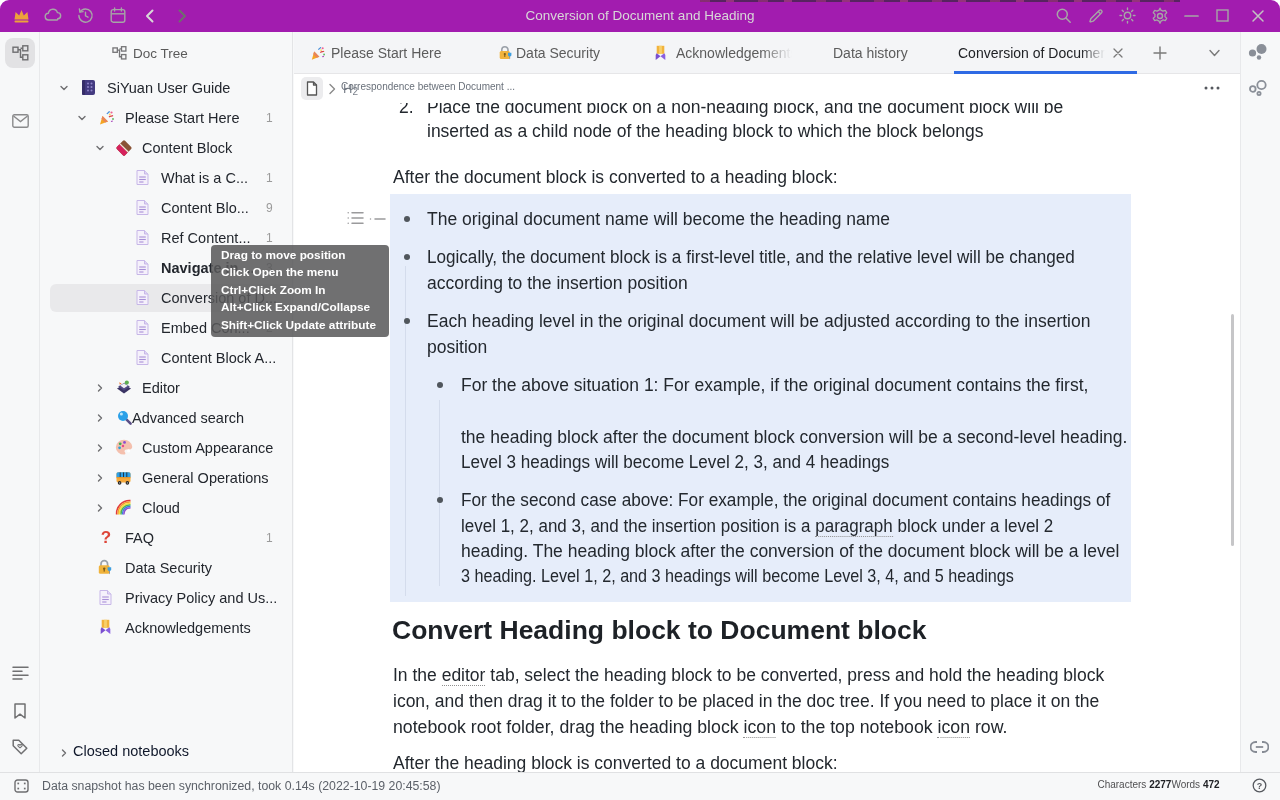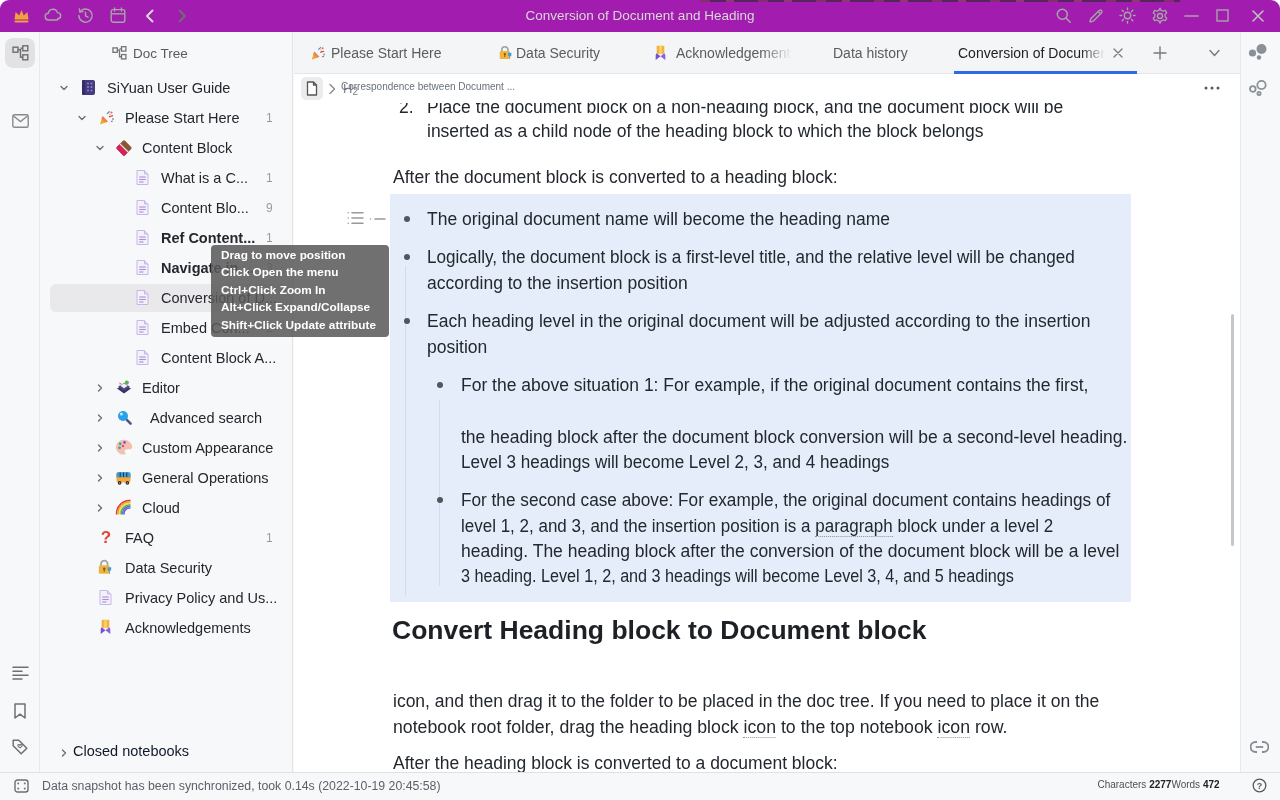--- a/index.html
+++ b/index.html
@@ -199,21 +199,21 @@
 <div class="badge" style="left:226px;top:169px;">9</div>
 <div class="abs" style="left:95px;top:197px;width:18px;height:18px;"><svg width="15" height="17" viewBox="0 0 15 17">
         <path d="M2 1.5 H9.5 L13 5 V15.5 H2 Z" fill="#f5f1fb" stroke="#c7b7e8" stroke-width="1"></path>
         <path d="M9.5 1.5 L9.5 5 L13 5" fill="#e2d7f5" stroke="#c7b7e8" stroke-width="1"></path>
         <g stroke="#a88fd8" stroke-width="1.1">
           <path d="M4.2 8 H10.8"></path>
           <path d="M4.2 10.5 H10.8"></path>
           <path d="M4.2 13 H8.5"></path>
         </g>
       </svg></div>
-<div class="trow" style="left:121px;top:192px;font-weight:bold;">Ref Content...</div>
+<div class="trow" style="left:121px;top:192px;">Ref Content...</div>
 <div class="badge" style="left:226px;top:199px;">1</div>
 <div class="abs" style="left:95px;top:227px;width:18px;height:18px;"><svg width="15" height="17" viewBox="0 0 15 17">
         <path d="M2 1.5 H9.5 L13 5 V15.5 H2 Z" fill="#f5f1fb" stroke="#c7b7e8" stroke-width="1"></path>
         <path d="M9.5 1.5 L9.5 5 L13 5" fill="#e2d7f5" stroke="#c7b7e8" stroke-width="1"></path>
         <g stroke="#a88fd8" stroke-width="1.1">
           <path d="M4.2 8 H10.8"></path>
           <path d="M4.2 10.5 H10.8"></path>
           <path d="M4.2 13 H8.5"></path>
         </g>
       </svg></div>
@@ -262,21 +262,21 @@
       </svg></div>
 <div class="trow" style="left:102px;top:342px;">Editor</div>
 <svg class="abs" style="left:55px;top:381px" width="10" height="10" viewBox="0 0 10 10">
       <path d="M3.5 2 L6.5 5 L3.5 8" fill="none" stroke="#6f6f71" stroke-width="1.4" stroke-linecap="round" stroke-linejoin="round"></path>
     </svg>
 <div class="abs" style="left:76px;top:377px;width:18px;height:18px;"><svg width="17" height="17" viewBox="0 0 17 17">
         <path d="M10.6 10.6 L14.6 14.6" stroke="#5a4e86" stroke-width="2.6" stroke-linecap="round"></path>
         <circle cx="7" cy="7" r="5" fill="#2aa0e8"></circle>
         <circle cx="5.4" cy="5" r="1.5" fill="#bfe6fa"></circle>
       </svg></div>
-<div class="trow" style="left:110px;top:372px;">Advanced search</div>
+<div class="trow" style="left:92px;top:372px;">Advanced search</div>
 <svg class="abs" style="left:55px;top:411px" width="10" height="10" viewBox="0 0 10 10">
       <path d="M3.5 2 L6.5 5 L3.5 8" fill="none" stroke="#6f6f71" stroke-width="1.4" stroke-linecap="round" stroke-linejoin="round"></path>
     </svg>
 <div class="abs" style="left:75px;top:407px;width:18px;height:18px;"><svg width="18" height="16" viewBox="0 0 18 16">
         <path d="M9 0.8 a8.2 7.4 0 1 0 0 14.8 c2 0 1.5-1.7 0.8-2.5 c-0.9-1.1 0-2.7 1.8-2.7 h3 a2.8 2.8 0 0 0 2.6-2.9 A8.2 7.4 0 0 0 9 0.8 Z" fill="#f4c0ae"></path>
         <circle cx="5.2" cy="4.8" r="1.4" fill="#3fae52"></circle>
         <circle cx="9.5" cy="3.4" r="1.4" fill="#8a4fd0"></circle>
         <circle cx="4.6" cy="8.8" r="1.4" fill="#2a9fd8"></circle>
         <circle cx="8" cy="7" r="1.2" fill="#e8488a"></circle>
         <circle cx="13.6" cy="11.8" r="1.6" fill="#fff"></circle>
@@ -447,20 +447,21 @@
 <div class="bu" style="left:143px;top:279px;"></div>
 <div class="cl" style="left:167px;top:269px;">For the above situation 1: For example, if the original document contains the first,</div>
 <div class="cl" style="left:167px;top:321px;">the heading block after the document block conversion will be a second-level heading.</div>
 <div class="cl" style="left:167px;top:346px;transform:scaleX(0.976);transform-origin:0 50%;">Level 3 headings will become Level 2, 3, and 4 headings</div>
 <div class="bu" style="left:143px;top:394px;"></div>
 <div class="cl" style="left:167px;top:384px;transform:scaleX(0.983);transform-origin:0 50%;">For the second case above: For example, the original document contains headings of</div>
 <div class="cl" style="left:167px;top:410px;transform:scaleX(0.971);transform-origin:0 50%;">level 1, 2, and 3, and the insertion position is a <span class="dot">paragraph</span> block under a level 2</div>
 <div class="cl" style="left:167px;top:435px;">heading. The heading block after the conversion of the document block will be a level</div>
 <div class="cl" style="left:167px;top:460px;transform:scaleX(0.924);transform-origin:0 50%;">3 heading. Level 1, 2, and 3 headings will become Level 3, 4, and 5 headings</div>
 <div class="abs" style="left:98px;top:512px;font-size:26.5px;font-weight:700;color:#1d2126;line-height:30px;white-space:nowrap;">Convert Heading block to Document block</div>
+<div class="cl" style="left:99px;top:559px;">In the <span class="dot">editor</span> tab, select the heading block to be converted, press and hold the heading block</div>
 <div class="cl" style="left:99px;top:585px;">icon, and then drag it to the folder to be placed in the doc tree. If you need to place it on the</div>
 <div class="cl" style="left:99px;top:611px;transform:scaleX(1.012);transform-origin:0 50%;">notebook root folder, drag the heading block <span class="dot">icon</span> to the top notebook <span class="dot">icon</span> row.</div>
 <div class="cl" style="left:99px;top:647px;">After the heading block is converted to a document block:</div>
 </div>
 <div class="abs" style="left:1231px;top:314px;width:2.5px;height:232px;background:#c6c6c8;border-radius:2px;"></div>
 <div id="rightdock"></div>
 <svg class="abs" style="left:1248px;top:42px" width="22" height="22" viewBox="0 0 22 22">
     <g fill="#8a8f98">
       <circle cx="13.5" cy="7" r="5"></circle>
       <circle cx="4.5" cy="11" r="3.6"></circle>

